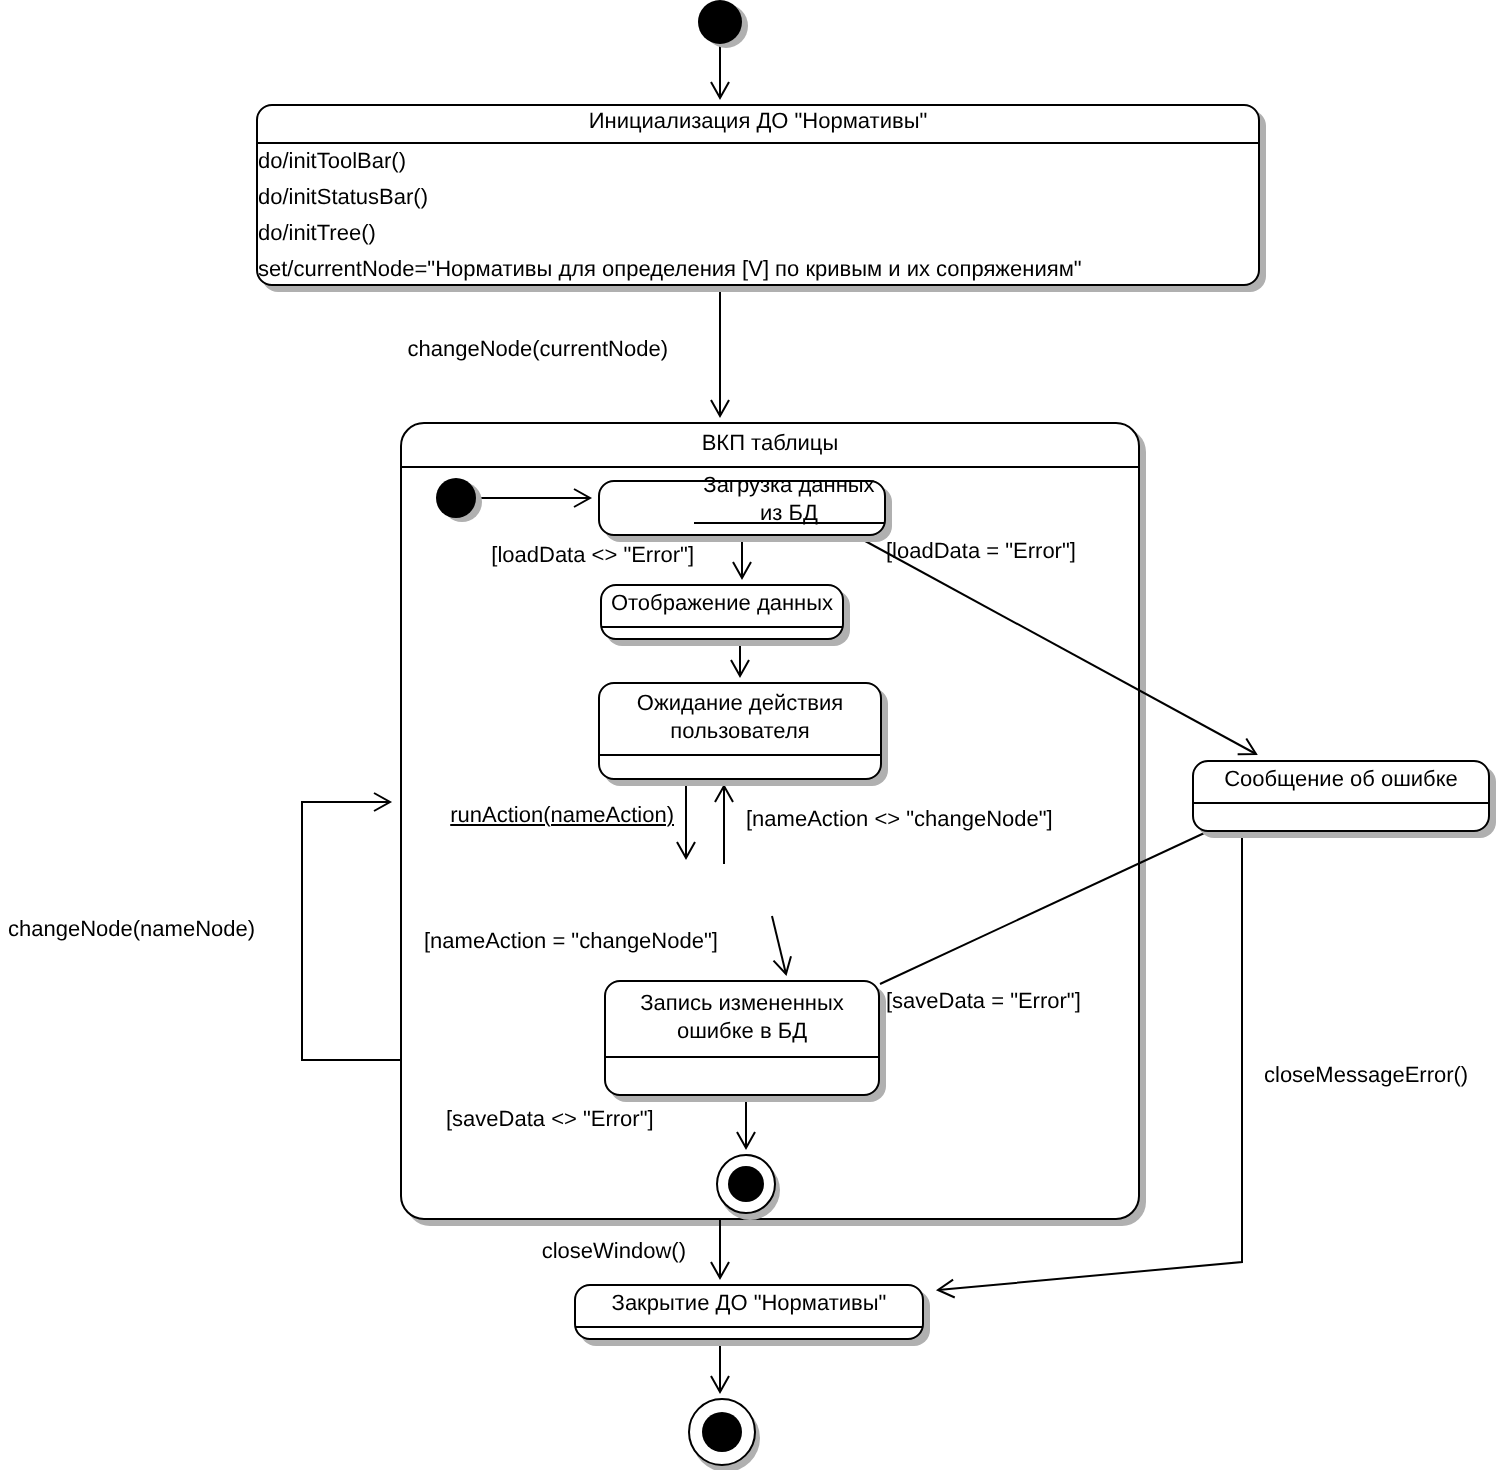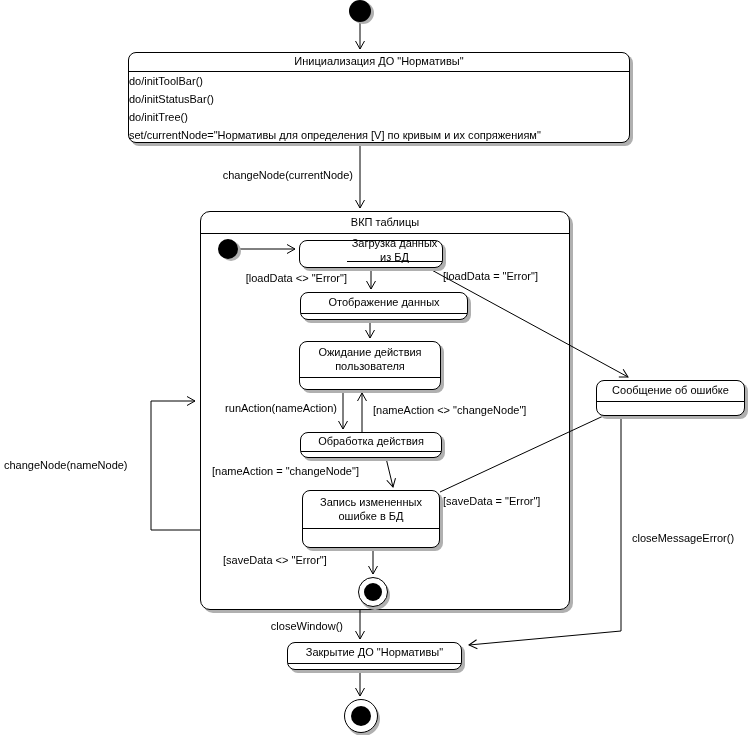--- a/index.html
+++ b/index.html
@@ -32,21 +32,21 @@
     box-shadow:2px 3px 0 #b0b0b0; z-index:3;
     display:flex; align-items:center; justify-content:center;
   }
   .final-inner { background:#000; border-radius:50%; }
 </style>
 </head>
 <body>
 
 <div id="canvas">
 
-  <div class="state composite" style="left:200px; top:211px; width:370px; height:399px;">
+  <div class="state composite" style="left:200px; top:211px; width:370px; height:399px;border-radius:12px;">
     <div class="state-title" style="height:22px">ВКП таблицы</div>
   </div>
 
   <svg id="edges" width="750" height="735">
     <defs>
       <marker id="arr" markerWidth="20" markerHeight="14" refX="0" refY="0" viewBox="-10 -7 20 14" orient="auto" markerUnits="userSpaceOnUse">
         <path d="M-8,-4.5 L0,0 L-8,4.5" fill="none" stroke="#000" stroke-width="1"></path>
       </marker>
     </defs>
     <g stroke="#000" stroke-width="1" fill="none">
@@ -82,48 +82,45 @@
     <div class="state-action">do/initToolBar()</div>
     <div class="state-action">do/initStatusBar()</div>
     <div class="state-action">do/initTree()</div>
     <div class="state-action">set/currentNode="Нормативы для определения [V] по кривым и их сопряжениям"</div>
   </div>
 
   <div class="state" style="left:299px; top:240px; width:144px; height:28px;padding-left:47px;">
     <div class="state-title" style="height:21px">Загрузка данных из БД</div>
   </div>
 
-  <div class="state" style="left:300px; top:292px; width:168px; height:28px;">
+  <div class="state" style="left:300px; top:292px; width:122px; height:28px;">
     <div class="state-title" style="height:21px">Отображение данных</div>
   </div>
 
   <div class="state" style="left:299px; top:341px; width:142px; height:49px;">
     <div class="state-title" style="height:36px">Ожидание действия пользователя</div>
   </div>
 
-  <div class="state" style="left:300px; top:432px; width:142px; height:26px;">
-    <div class="state-title" style="height:19px">Обработка действия</div>
-  </div>
 
   <div class="state" style="left:302px; top:490px; width:138px; height:58px;">
     <div class="state-title" style="height:38px">Запись измененных ошибке в БД</div>
   </div>
 
   <div class="state" style="left:596px; top:380px; width:149px; height:36px;">
     <div class="state-title" style="height:21px">Сообщение об ошибке</div>
   </div>
 
   <div class="state" style="left:287px; top:642px; width:175px; height:28px;">
     <div class="state-title" style="height:21px">Закрытие ДО "Нормативы"</div>
   </div>
 
-  <div class="edge-label" style="right:397px; top:169px;">changeNode(currentNode)</div>
+  <div class="edge-label" style="right:416px; top:169px;">changeNode(currentNode)</div>
   <div class="edge-label" style="right:403px; top:272px;">[loadData &lt;&gt; "Error"]</div>
   <div class="edge-label" style="left:443px; top:270px;">[loadData = "Error"]</div>
-  <div class="edge-label" style="right:413px; top:402px;">runAction(nameAction)</div>
+  <div class="edge-label" style="right:413px; top:402px;text-decoration:underline;">runAction(nameAction)</div>
   <div class="edge-label" style="left:373px; top:404px;">[nameAction &lt;&gt; "changeNode"]</div>
   <div class="edge-label" style="left:212px; top:465px;">[nameAction = "changeNode"]</div>
   <div class="edge-label" style="left:443px; top:495px;">[saveData = "Error"]</div>
   <div class="edge-label" style="left:223px; top:554px;">[saveData &lt;&gt; "Error"]</div>
   <div class="edge-label" style="left:4px; top:459px;">changeNode(nameNode)</div>
   <div class="edge-label" style="right:407px; top:620px;">closeWindow()</div>
   <div class="edge-label" style="left:632px; top:532px;">closeMessageError()</div>
 
 </div>
 

